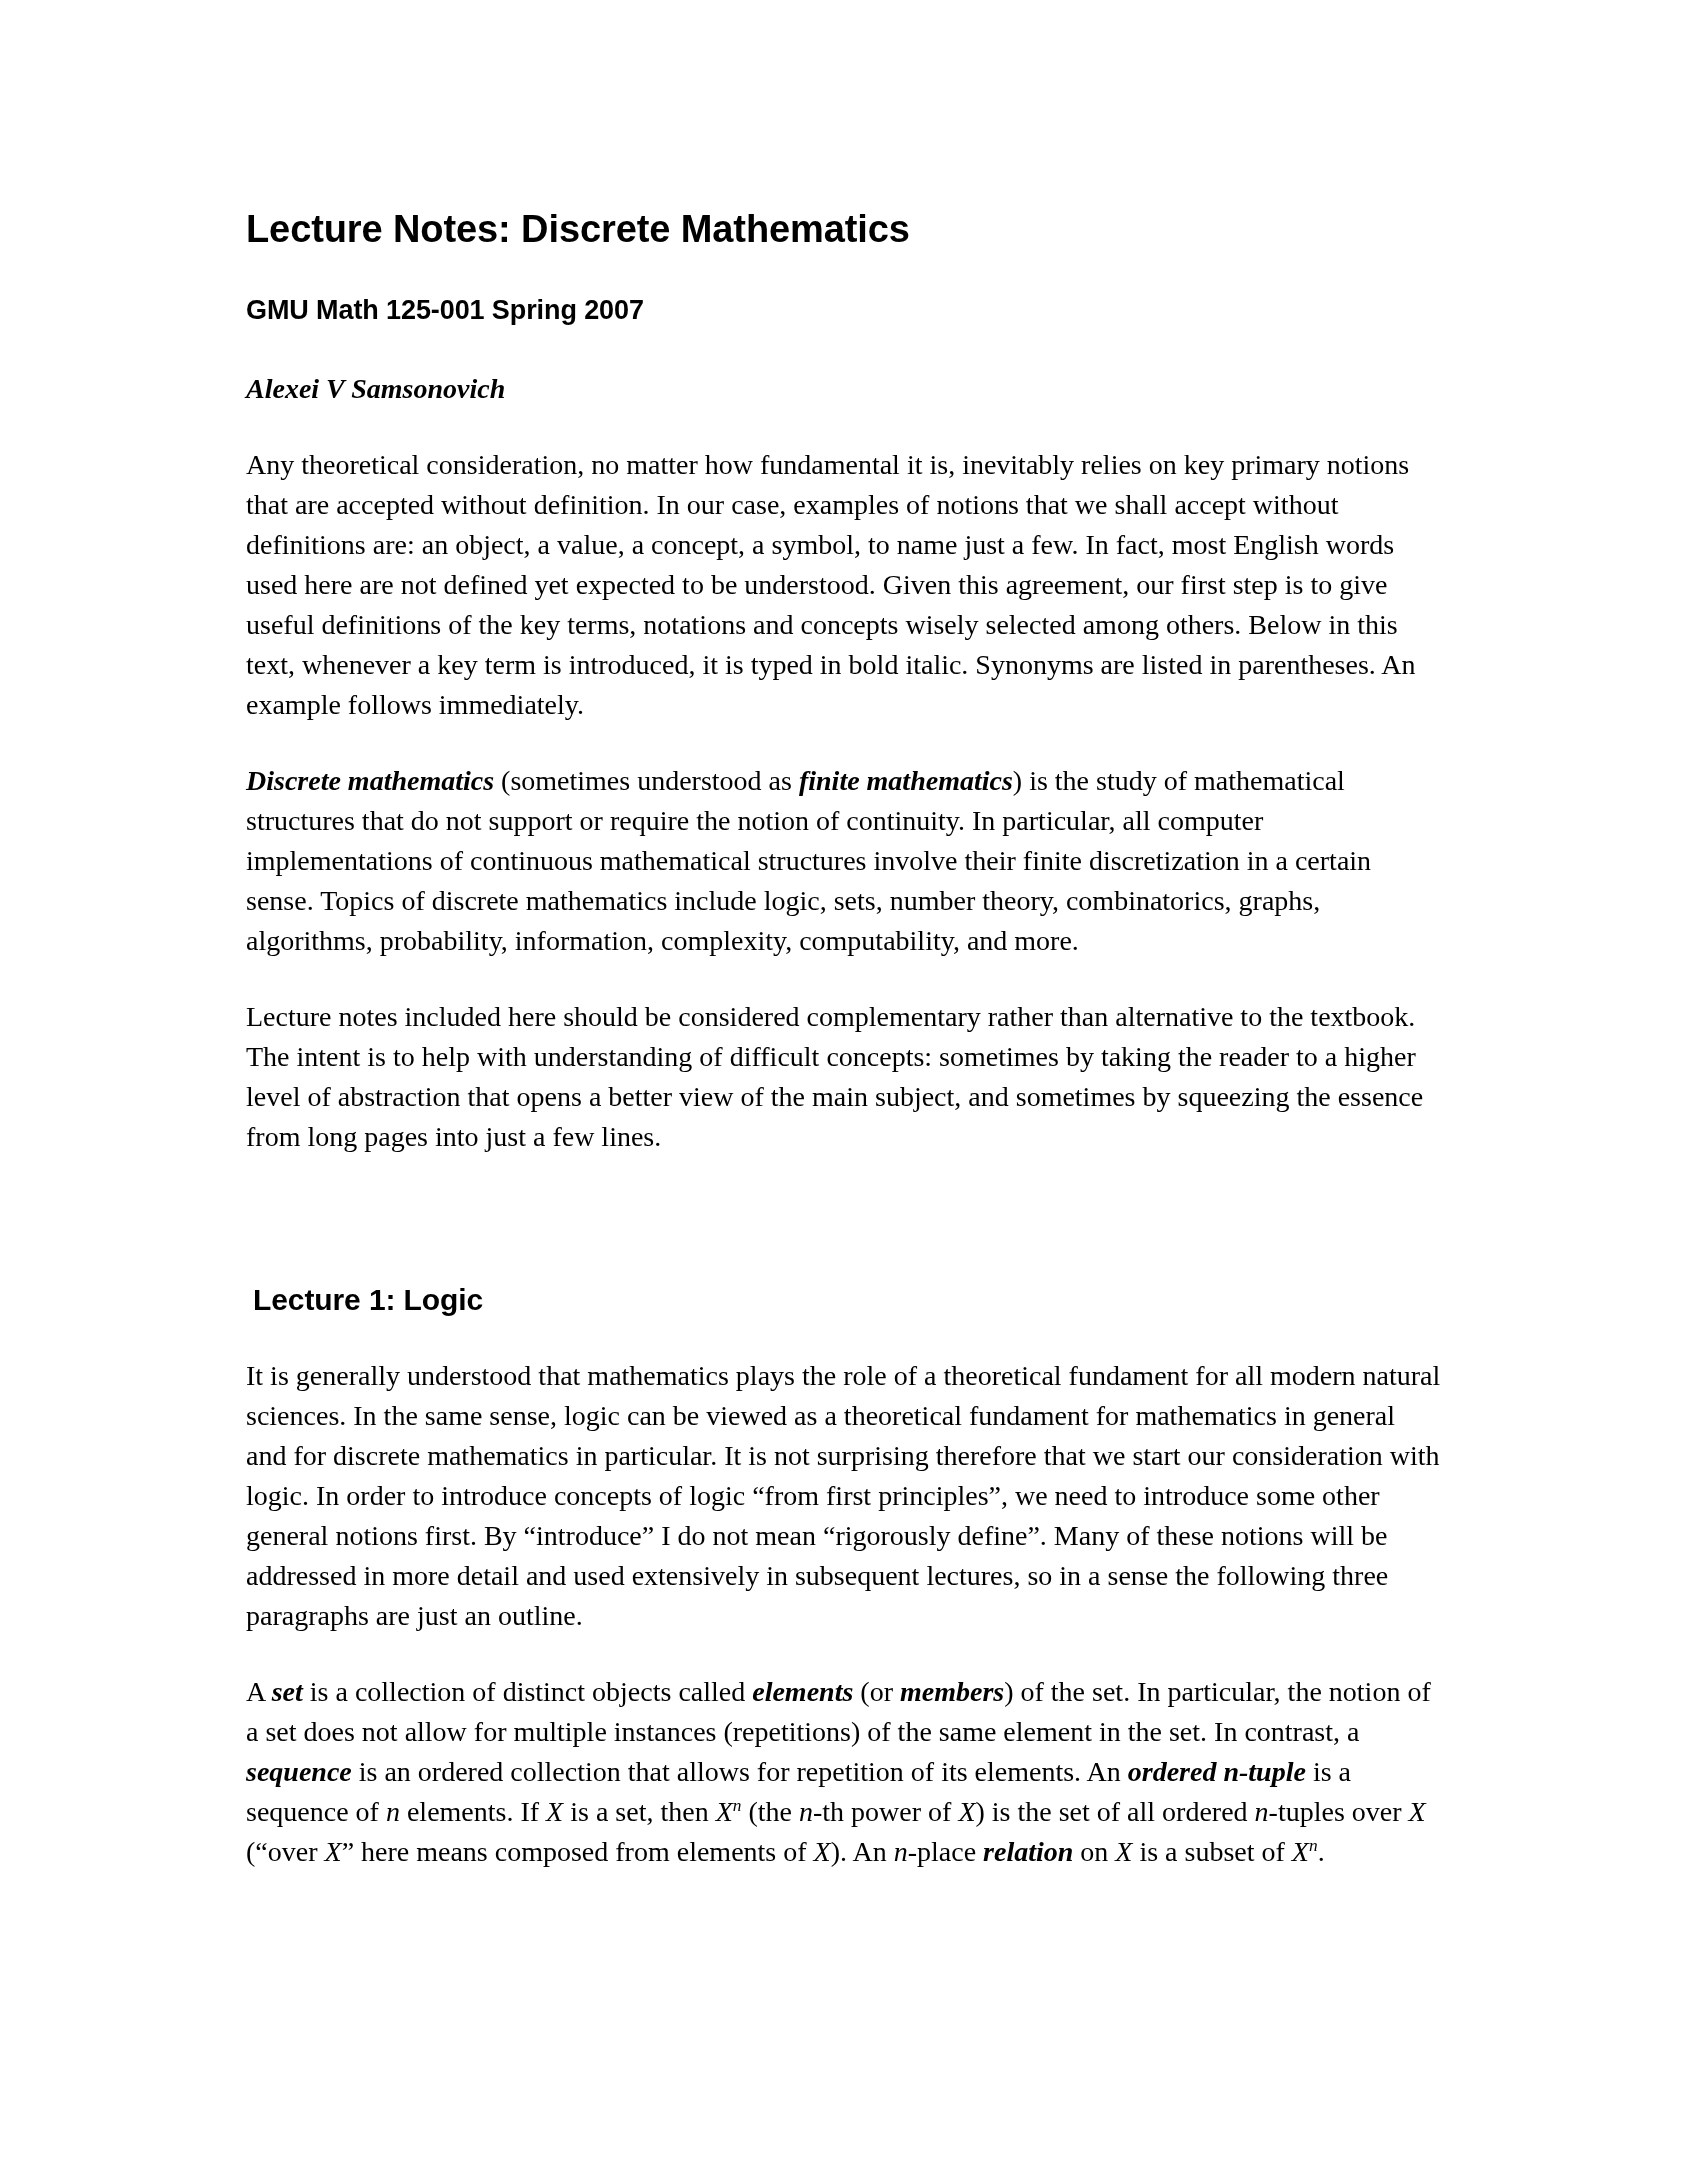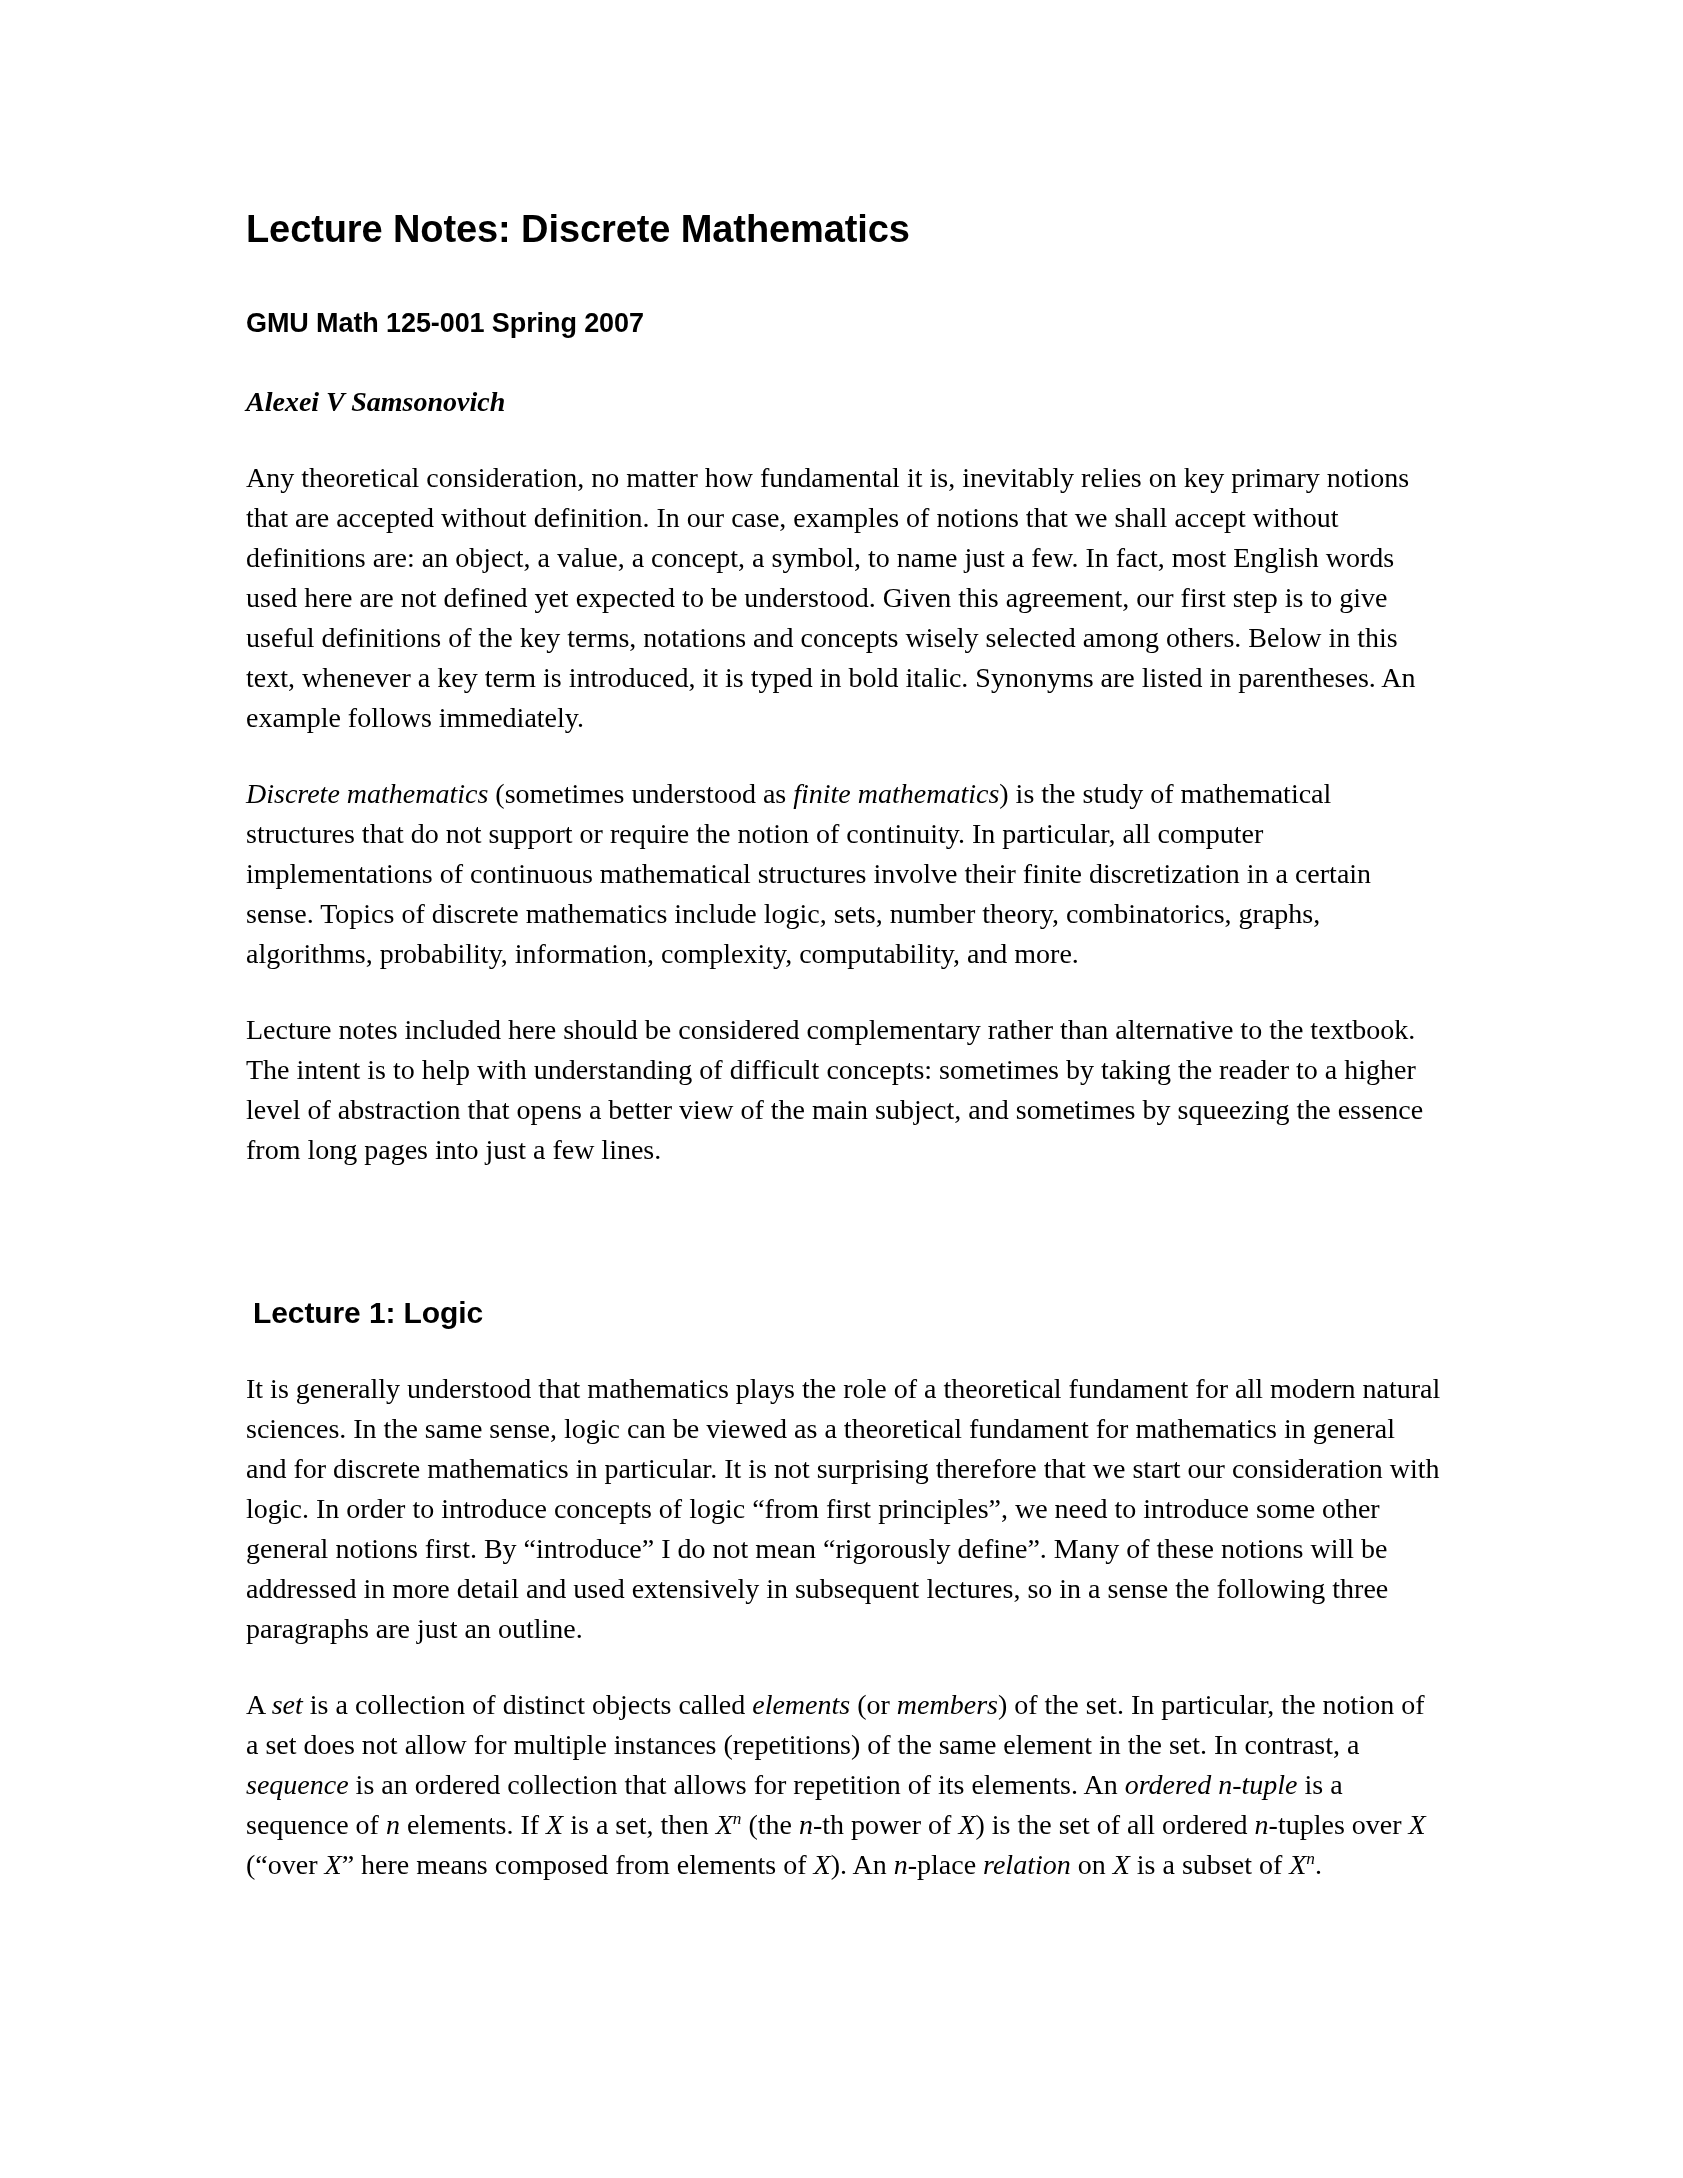--- a/index.html
+++ b/index.html
@@ -23,21 +23,21 @@
     box-sizing: border-box;
     padding: 208px 243px 0 246px;
   }
 
   .doc-title {
     font-family: "Liberation Sans", "DejaVu Sans", sans-serif;
     font-weight: bold;
     font-size: 38px;
     line-height: 1.12;
     letter-spacing: -0.1px;
-    margin: 0 0 57px 0;
+    margin: 0 0 44px 0;
   }
 
   .doc-subtitle {
     font-family: "Liberation Sans", "DejaVu Sans", sans-serif;
     font-weight: bold;
     font-size: 27px;
     line-height: 1.15;
     letter-spacing: -0.1px;
     margin: 10px 0 46px 0;
   }
@@ -64,21 +64,21 @@
     font-weight: bold;
     font-size: 30px;
     line-height: 1.2;
     letter-spacing: -0.1px;
     margin: 67px 0 38px 7px;
   }
 
   .spacer-before-lecture { height: 22px; }
 
   b.keyterm {
-    font-weight: normal;
+    font-weight: bold;
     font-style: italic;
   }
 
   i.var {
     font-style: italic;
   }
 
   sup.exp {
     font-style: italic;
     font-size: 0.62em;

